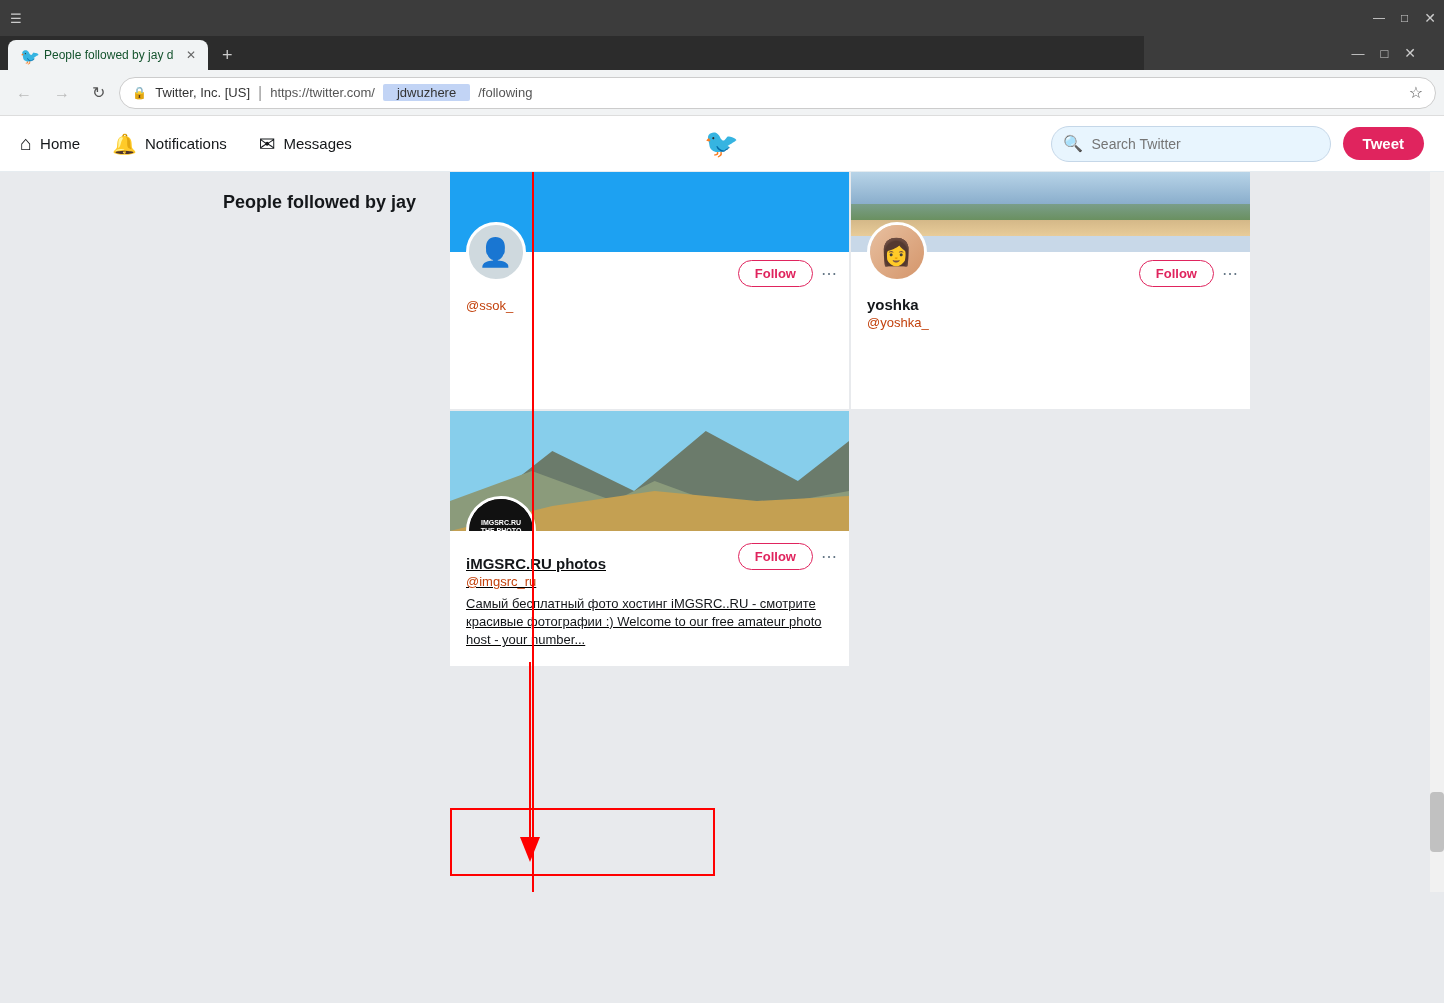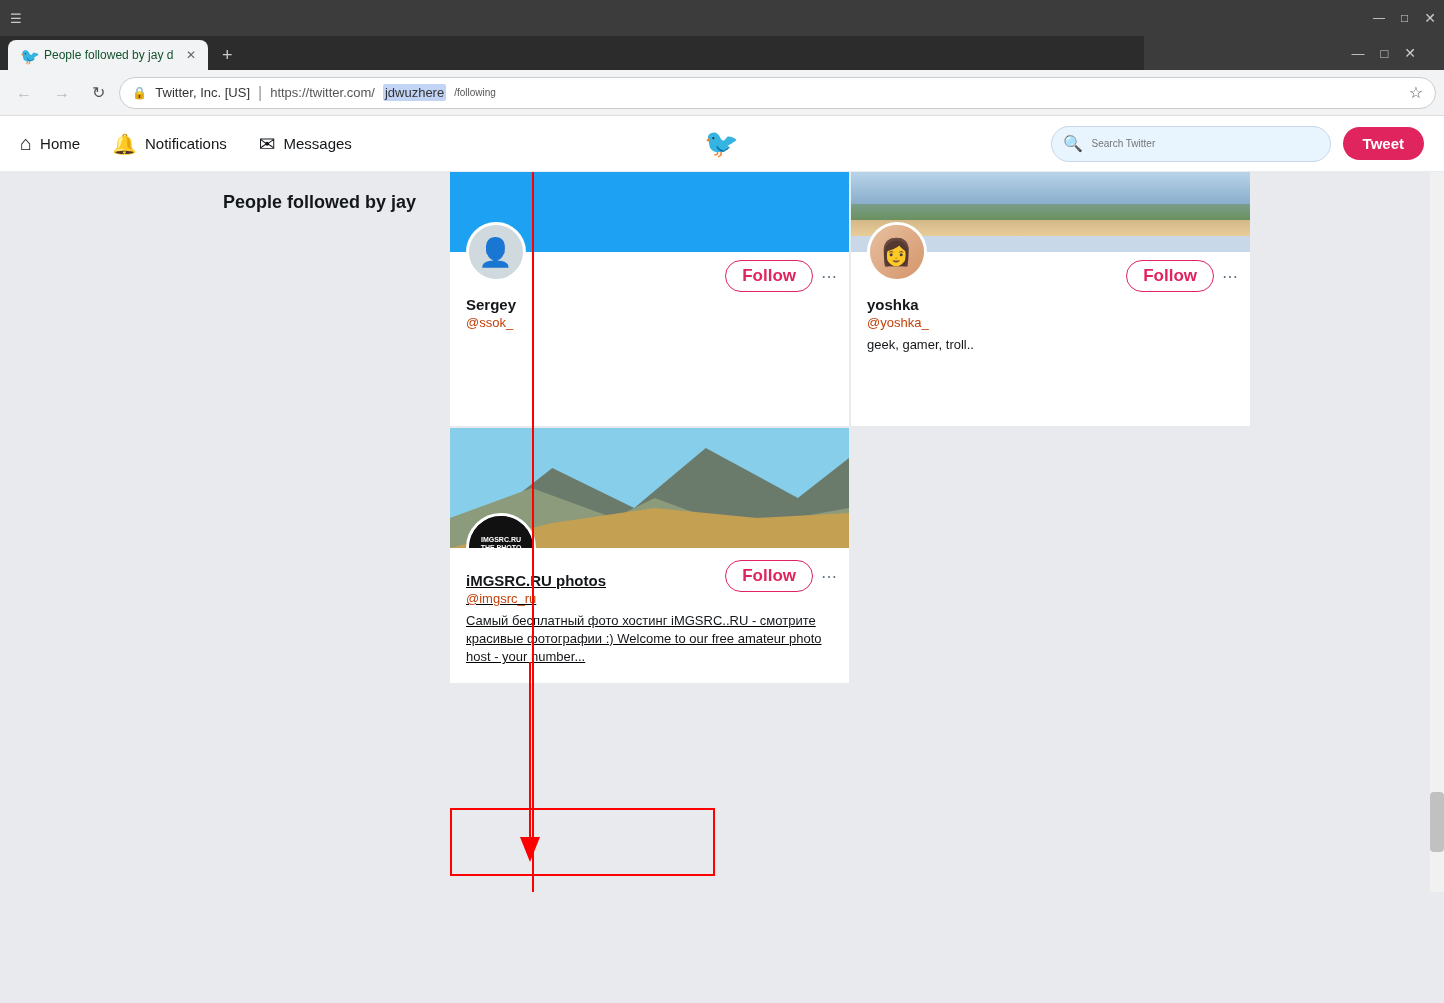--- a/index.html
+++ b/index.html
@@ -90,24 +90,24 @@
       gap: 8px;
     }
     .lock-icon { color: #555; font-size: 12px; }
     .site-name { font-size: 13px; color: #333; }
     .url-separator { color: #999; }
     .url-base { color: #555; font-size: 13px; }
     .url-highlight {
       background: #c2d4f5;
       color: #333;
       font-size: 13px;
-      padding: 1px 2px;
+      padding: 1px 14px;
       border-radius: 2px;
     }
-    .url-rest { color: #555; font-size: 10px; }
+    .url-rest { color: #555; font-size: 13px; }
     .bookmark-icon { color: #555; margin-left: auto; font-size: 16px; }
 
     
     .twitter-nav {
       background: white;
       height: 56px;
       display: flex;
       align-items: center;
       padding: 0 20px;
       border-bottom: 1px solid #e6ecf0;
@@ -149,21 +149,21 @@
       display: flex;
       align-items: center;
       padding: 0 12px;
       gap: 8px;
       width: 280px;
     }
     .search-input {
       background: none;
       border: none;
       outline: none;
-      font-size: 10px;
+      font-size: 14px;
       color: #657786;
       flex: 1;
     }
     .search-icon { color: #657786; font-size: 16px; }
     .tweet-btn {
       background: #e0245e;
       color: white;
       border: none;
       border-radius: 20px;
       padding: 8px 20px;
@@ -231,21 +231,21 @@
       display: flex;
       align-items: center;
       gap: 8px;
     }
     .follow-btn {
       border: 1px solid #e0245e;
       color: #e0245e;
       background: white;
       border-radius: 20px;
       padding: 5px 16px;
-      font-size: 17px;
+      font-size: 13px;
       font-weight: bold;
       cursor: pointer;
       text-align: center;
     }
     .more-btn {
       color: #657786;
       font-size: 16px;
       cursor: pointer;
       background: none;
       border: none;
@@ -378,21 +378,20 @@
         <div class="card-header-bg" style="background:#1da1f2;">
           <div class="avatar-wrap">
             <div class="avatar-placeholder">👤</div>
           </div>
         </div>
         <div class="card-actions">
           <button class="follow-btn">Follow</button>
           <button class="more-btn">⋯</button>
         </div>
         <div class="card-body">
-          <div class="user-name">Sergey</div>
           <div class="user-handle">@ssok_</div>
         </div>
 
         <div style="height:80px;"></div>
       </div>
 
       <div class="user-card">
         <div class="card-header-bg landscape" style="height:80px;">
 
           <div style="width:100%;height:100%;background:linear-gradient(180deg,#b8d4e8 0%,#8aaecc 40%,#7a9e8a 40%,#6a9060 60%,#d4b888 60%,#e8cc99 80%,#c8d8e8 80%);"></div>
@@ -401,21 +400,20 @@
             <div style="width:100%;height:100%;background:linear-gradient(135deg,#e8c0a0,#d4956a);display:flex;align-items:center;justify-content:center;font-size:26px;">👩</div>
           </div>
         </div>
         <div class="card-actions">
           <button class="follow-btn">Follow</button>
           <button class="more-btn">⋯</button>
         </div>
         <div class="card-body">
           <div class="user-name">yoshka</div>
           <div class="user-handle">@yoshka_</div>
-          <div class="user-bio">geek, gamer, troll..</div>
         </div>
         <div style="height:40px;"></div>
       </div>
 
       <div class="user-card">
 
         <div style="height:120px;position:relative;overflow:hidden;">
           <div style="width:100%;height:100%;background:linear-gradient(180deg,#6eb8d8 0%,#7acce8 25%,#4a4a4a 25%,#5a6a5a 35%,#8a9a7a 35%,#b8a055 50%,#c8b065 60%,#d4c080 70%,#e0cc90 80%,#c8d4e0 80%);"></div>
 
           <svg style="position:absolute;bottom:0;left:0;width:100%;height:100%;" viewBox="0 0 390 120" preserveAspectRatio="none">

